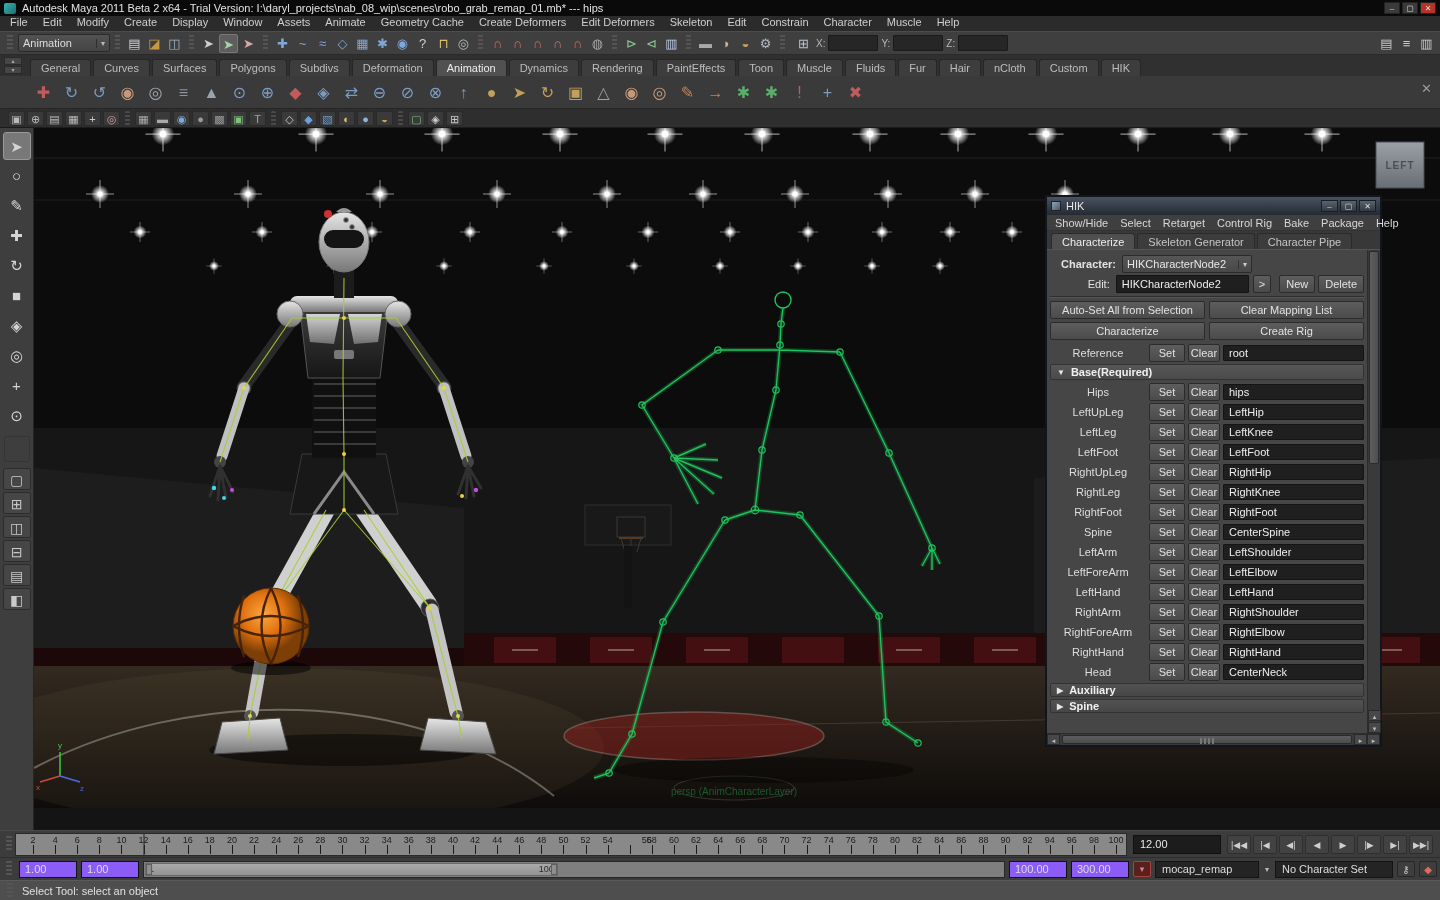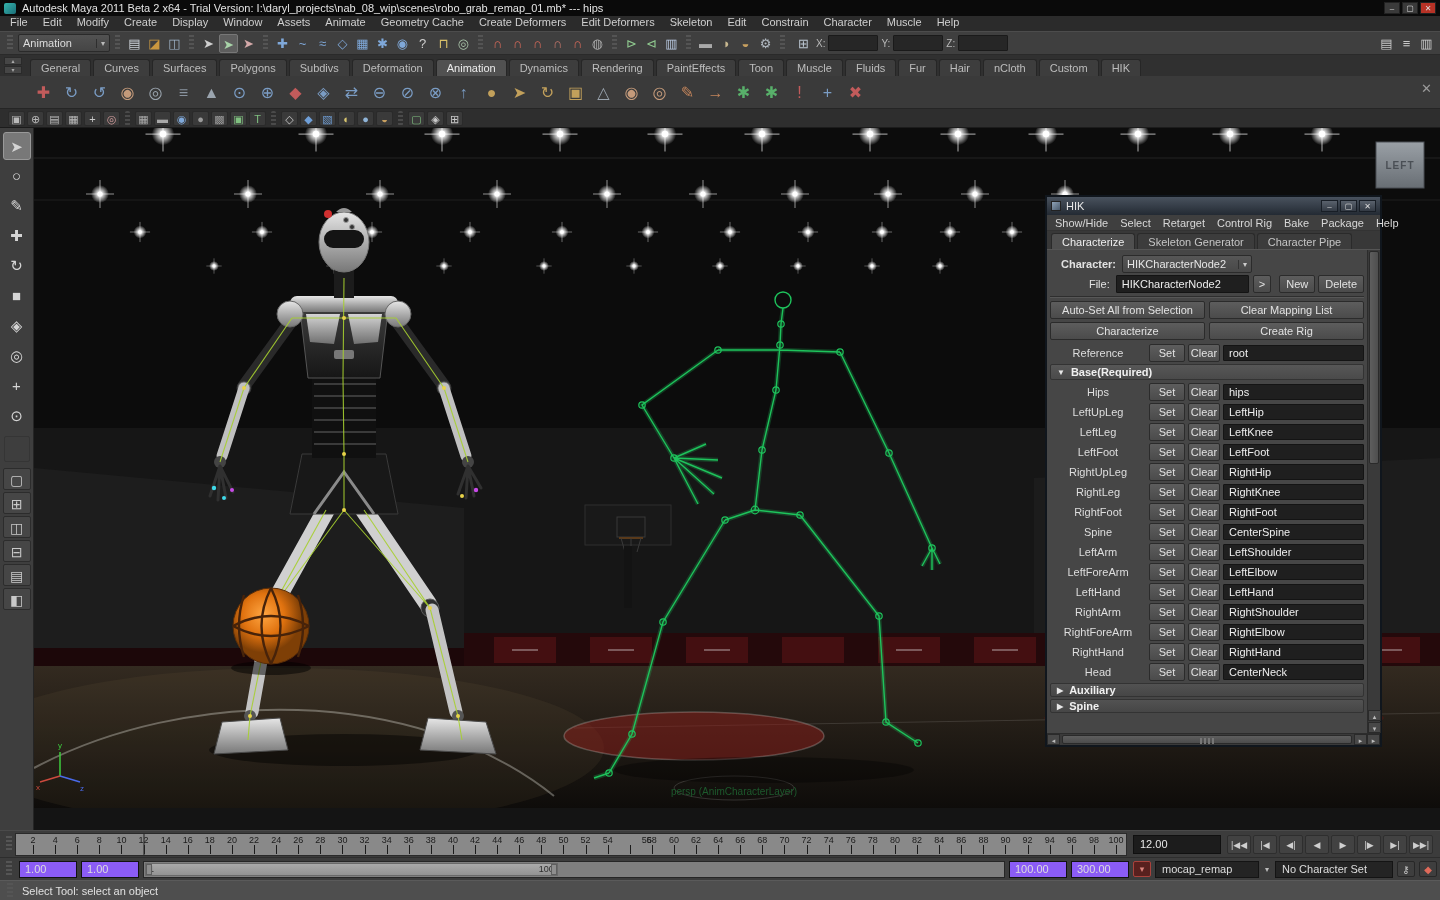--- a/index.html
+++ b/index.html
@@ -663,21 +663,21 @@
         <div class="hik-body">
           <div class="hik-scroll">
             <div class="hrow" style="margin-top:2px">
               <label class="boldlbl" style="width:72px;text-align:right;padding-right:6px">Character:</label>
               <span class="dropfield" style="width:130px">
                 <span>HIKCharacterNode2</span>
                 <span class="dd">▾</span>
               </span>
             </div>
             <div class="hrow">
-              <label style="width:72px;text-align:right;padding-right:6px">File:</label>
+              <label style="width:72px;text-align:right;padding-right:6px">Edit:</label>
               <span class="tfield" style="width:146px">HIKCharacterNode2</span>
               <span class="hbtn" style="width:20px;padding:0;margin-left:4px">&gt;</span>
               <span class="hbtn" style="margin-left:8px">New</span>
               <span class="hbtn" style="margin-left:3px">Delete</span>
             </div>
             <div class="hdivider"></div>
             <div class="btnrow">
               <span class="hbtn">Auto-Set All from Selection</span>
               <span class="hbtn">Clear Mapping List</span>
             </div>

